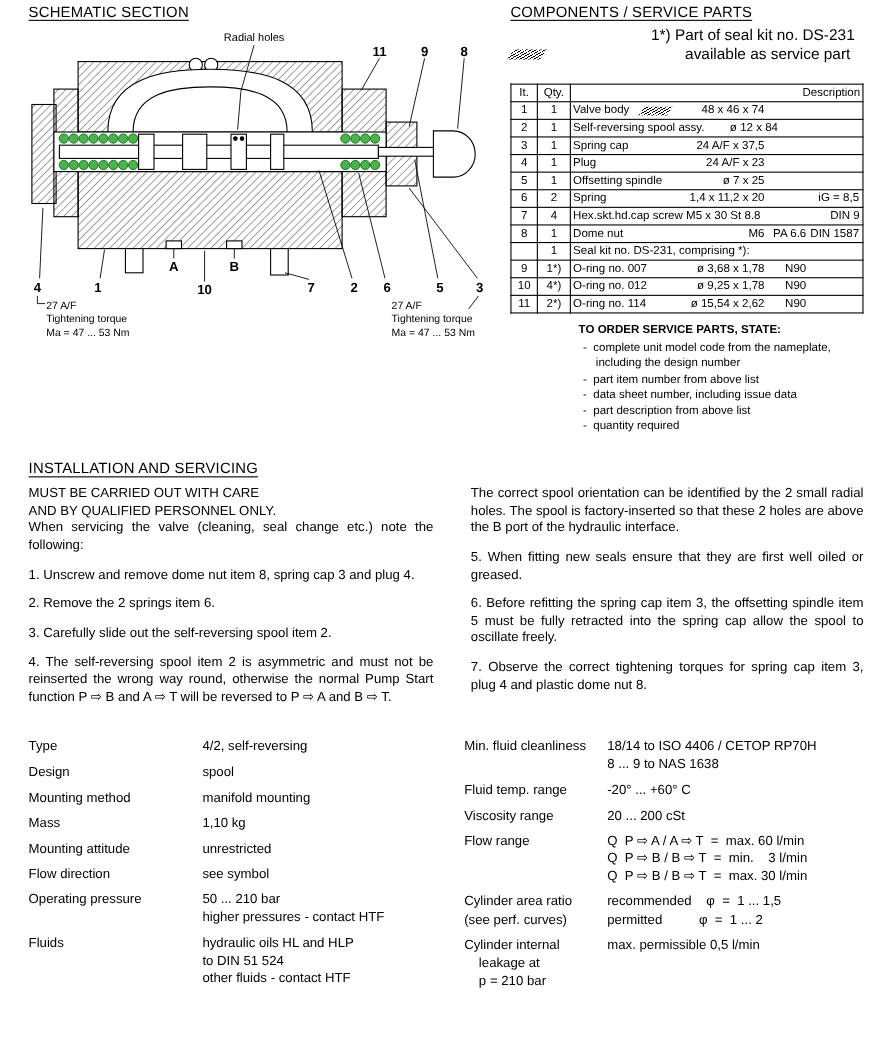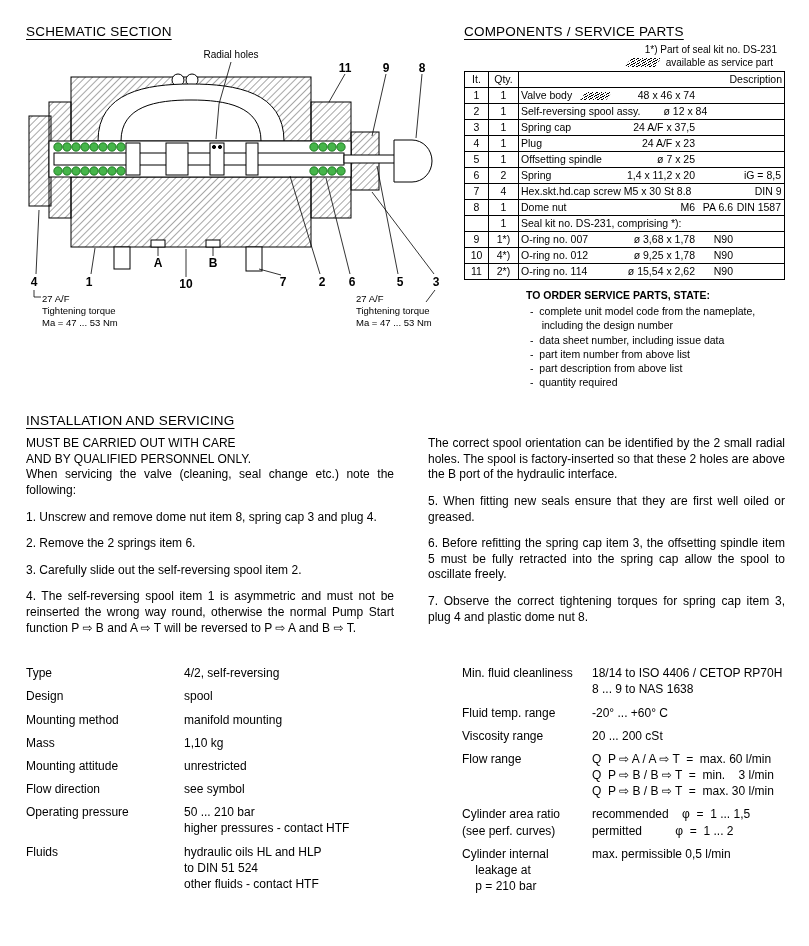--- a/index.html
+++ b/index.html
@@ -2,39 +2,39 @@
 <html><head>
 <meta charset="utf-8">
 <style>
   * { margin:0; padding:0; box-sizing:border-box; }
   html,body { background:#fff; }
   body {
     width:809px; height:946px; overflow:hidden;
     color:#000; font-family:"Liberation Sans", sans-serif; font-size:12px;
     position:relative;
   }
-  .page { padding:24px 24px 0 26px; }
+  .page { padding:3px 24px 0 26px; }
 
   h2.sec-heading {
     font-size:13.5px; font-weight:normal; text-decoration:underline;
     text-underline-offset:3px; margin:0 0 5px 0; letter-spacing:.2px;
   }
 
   .pre { white-space:pre; }
   .preline { white-space:pre-line; }
 
   
   .top { display:flex; gap:10px; }
   .schematic-col { width:428px; flex:none; }
   .parts-col { flex:1; min-width:0; }
 
   
-  .parts-notes { font-size:10px; margin:2px 2px 3px 0; }
+  .parts-notes { font-size:14px; margin:2px 2px 19px 0; }
   .note1 { text-align:right; padding-right:6px; }
-  .note2 { display:flex; justify-content:flex-end; align-items:center; margin-top:2px; padding-right:10px; }
+  .note2 { display:flex; justify-content:space-between; align-items:center; margin-top:2px; padding-right:10px; }
   .hatch-swatch {
     display:inline-block; width:30px; height:9px; margin-right:8px;
     background:repeating-linear-gradient(135deg,#fff 0 2px,#000 2px 3px);
     transform:skewX(-35deg);
   }
   table.parts-table { width:100%; border-collapse:collapse; table-layout:fixed; }
   .parts-table th, .parts-table td {
     border:1px solid #000; font-size:10.5px; line-height:13px;
     padding:1px 2px; font-weight:normal; vertical-align:middle;
   }
@@ -57,23 +57,23 @@
   
   .install { margin-top:24px; }
   .install-cols { display:flex; gap:34px; margin-top:8px; }
   .install-col-l { width:368px; flex:none; }
   .install-col-r { flex:1; min-width:0; }
   .install p { text-align:justify; line-height:1.3; margin-bottom:11px; }
   .install p.tight { margin-bottom:0; }
 
   
   .main-chars { margin-top:18px; }
-  .chars-cols { display:flex; gap:36px; margin-top:10px; }
+  .chars-cols { display:flex; gap:24px; margin-top:10px; }
   .char-col-l { width:372px; flex:none; }
-  .char-col-r { flex:1; min-width:0;margin-left:28px; }
+  .char-col-r { flex:1; min-width:0; }
   .char-row { display:flex; margin-bottom:7px; }
   .char-label { line-height:1.35; }
   .char-value { line-height:1.35; }
   .char-col-l .char-label { width:158px; flex:none; }
   .char-col-r .char-label { width:130px; flex:none; }
 </style>
 </head>
 <body>
 
 <div class="page">
@@ -374,39 +374,39 @@
             </div>
               </td>
           </tr>
         </tbody>
       </table>
 
       <div class="order-block">
         <div class="order-title">TO ORDER SERVICE PARTS, STATE:</div>
         <div class="order-item pre">-  complete unit model code from the nameplate,
     including the design number</div>
+        <div class="order-item pre">-  part item number from above list</div>
         <div class="order-item pre">-  data sheet number, including issue data</div>
-        <div class="order-item pre">-  part item number from above list</div>
         <div class="order-item pre">-  part description from above list</div>
         <div class="order-item pre">-  quantity required</div>
       </div>
     </div>
   </div>
 
   <div class="install">
     <h2 class="sec-heading">INSTALLATION AND SERVICING</h2>
     <div class="install-cols">
       <div class="install-col-l">
         <p class="tight preline">MUST BE CARRIED OUT WITH CARE
 AND BY QUALIFIED PERSONNEL ONLY.</p>
         <p>When servicing the valve (cleaning, seal change etc.) note the following:</p>
         <p>1.  Unscrew and remove dome nut item 8, spring cap 3 and plug 4.</p>
         <p>2.  Remove the 2 springs item 6.</p>
         <p>3.  Carefully slide out the self-reversing spool item 2.</p>
-        <p>4.  The self-reversing spool item 1 is asymmetric and must not be reinserted the wrong way round, otherwise the normal Pump Start function P ⇨ B  and  A ⇨ T will be reversed to P ⇨ A and B ⇨ T.</p>
+        <p>4.  The self-reversing spool item 2 is asymmetric and must not be reinserted the wrong way round, otherwise the normal Pump Start function P ⇨ B  and  A ⇨ T will be reversed to P ⇨ A and B ⇨ T.</p>
       </div>
       <div class="install-col-r">
         <p>The correct spool orientation can be identified by the 2 small radial holes. The spool is factory-inserted so that these 2 holes are above the B port of the hydraulic interface.</p>
         <p>5.  When fitting new seals ensure that they are first well oiled or greased.</p>
         <p>6.  Before refitting the spring cap item 3, the offsetting spindle item 5 must be fully retracted into the spring cap allow the spool to oscillate freely.</p>
         <p>7.  Observe the correct tightening torques for spring cap item 3, plug 4 and plastic dome nut 8.</p>
       </div>
     </div>
   </div>
 

